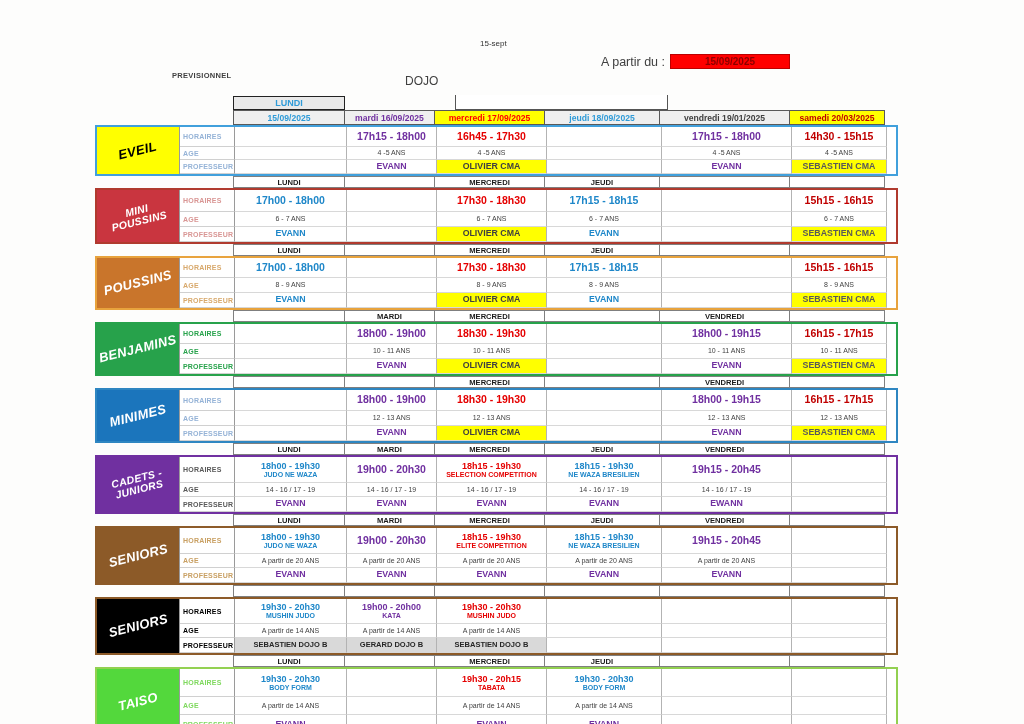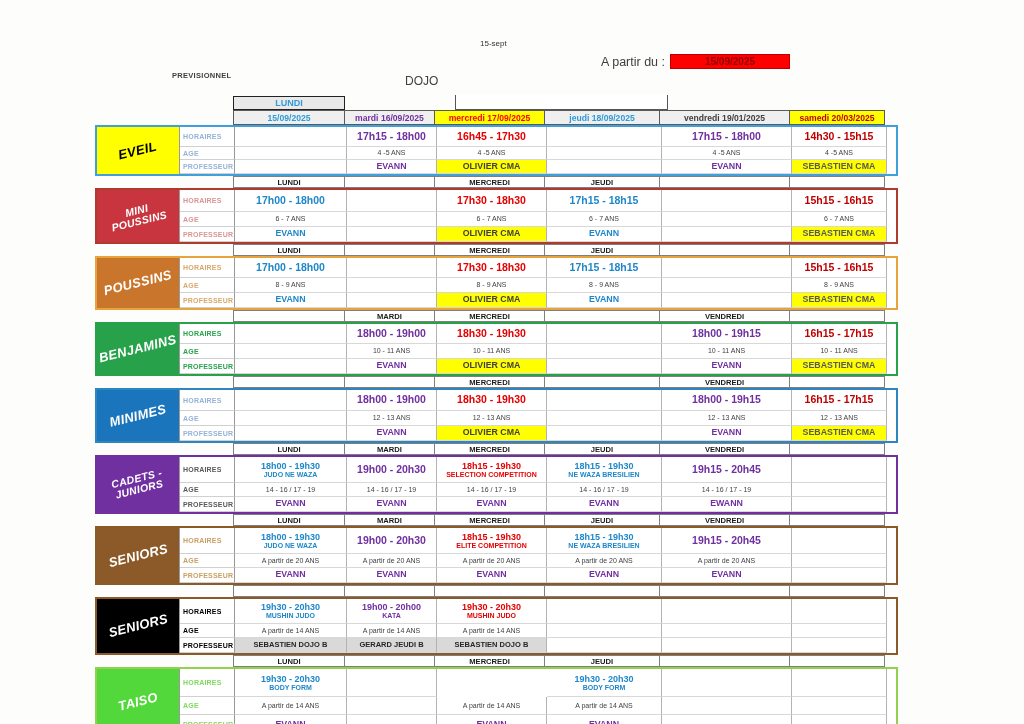--- a/index.html
+++ b/index.html
@@ -574,21 +574,21 @@
           <span>A partir de 14 ANS</span>
         </div>
         <div class="cell day-cell prof-cell" style="grid-area: 3 / 3; color: rgb(38, 38, 38); background: rgb(217, 217, 217); font-size: 7.5px;">SEBASTIEN DOJO B</div>
         <div class="cell day-cell" style="grid-area: 1 / 4;">
           <span class="time small" style="color: rgb(112, 48, 160);">19h00 - 20h00</span>
           <span class="activity" style="color: rgb(112, 48, 160);">KATA</span>
         </div>
         <div class="cell day-cell age-cell" style="grid-area: 2 / 4;">
           <span>A partir de 14 ANS</span>
         </div>
-        <div class="cell day-cell prof-cell" style="grid-area: 3 / 4; color: rgb(38, 38, 38); background: rgb(217, 217, 217); font-size: 7.5px;">GERARD JEUDI B</div>
+        <div class="cell day-cell prof-cell" style="grid-area: 3 / 4; color: rgb(38, 38, 38); background: rgb(217, 217, 217); font-size: 7.5px;">GERARD DOJO B</div>
         <div class="cell day-cell" style="grid-area: 1 / 5;">
           <span class="time small" style="color: rgb(229, 0, 0);">19h30 - 20h30</span>
           <span class="activity" style="color: rgb(229, 0, 0);">MUSHIN JUDO</span>
         </div>
         <div class="cell day-cell age-cell" style="grid-area: 2 / 5;">
           <span>A partir de 14 ANS</span>
         </div>
         <div class="cell day-cell prof-cell" style="grid-area: 3 / 5; color: rgb(38, 38, 38); background: rgb(217, 217, 217); font-size: 7.5px;">SEBASTIEN DOJO B</div>
         <div class="cell day-cell" style="grid-area: 1 / 6;">
           <span class="time"></span>
@@ -639,20 +639,24 @@
           <span>A partir de 14 ANS</span>
         </div>
         <div class="cell day-cell prof-cell" style="grid-area: 3 / 3; color: rgb(112, 48, 160);">EVANN</div>
         <div class="cell day-cell" style="grid-area: 1 / 4;">
           <span class="time"></span>
         </div>
         <div class="cell day-cell age-cell" style="grid-area: 2 / 4;">
           <span></span>
         </div>
         <div class="cell day-cell prof-cell" style="grid-area: 3 / 4;"></div>
+        <div class="cell day-cell" style="grid-area: 1 / 5;">
+          <span class="time small" style="color: rgb(229, 0, 0);">19h30 - 20h15</span>
+          <span class="activity" style="color: rgb(229, 0, 0);">TABATA</span>
+        </div>
         <div class="cell day-cell age-cell" style="grid-area: 2 / 5;">
           <span>A partir de 14 ANS</span>
         </div>
         <div class="cell day-cell prof-cell" style="grid-area: 3 / 5; color: rgb(112, 48, 160);">EVANN</div>
         <div class="cell day-cell" style="grid-area: 1 / 6;">
           <span class="time small" style="color: rgb(30, 135, 201);">19h30 - 20h30</span>
           <span class="activity" style="color: rgb(30, 135, 201);">BODY FORM</span>
         </div>
         <div class="cell day-cell age-cell" style="grid-area: 2 / 6;">
           <span>A partir de 14 ANS</span>

